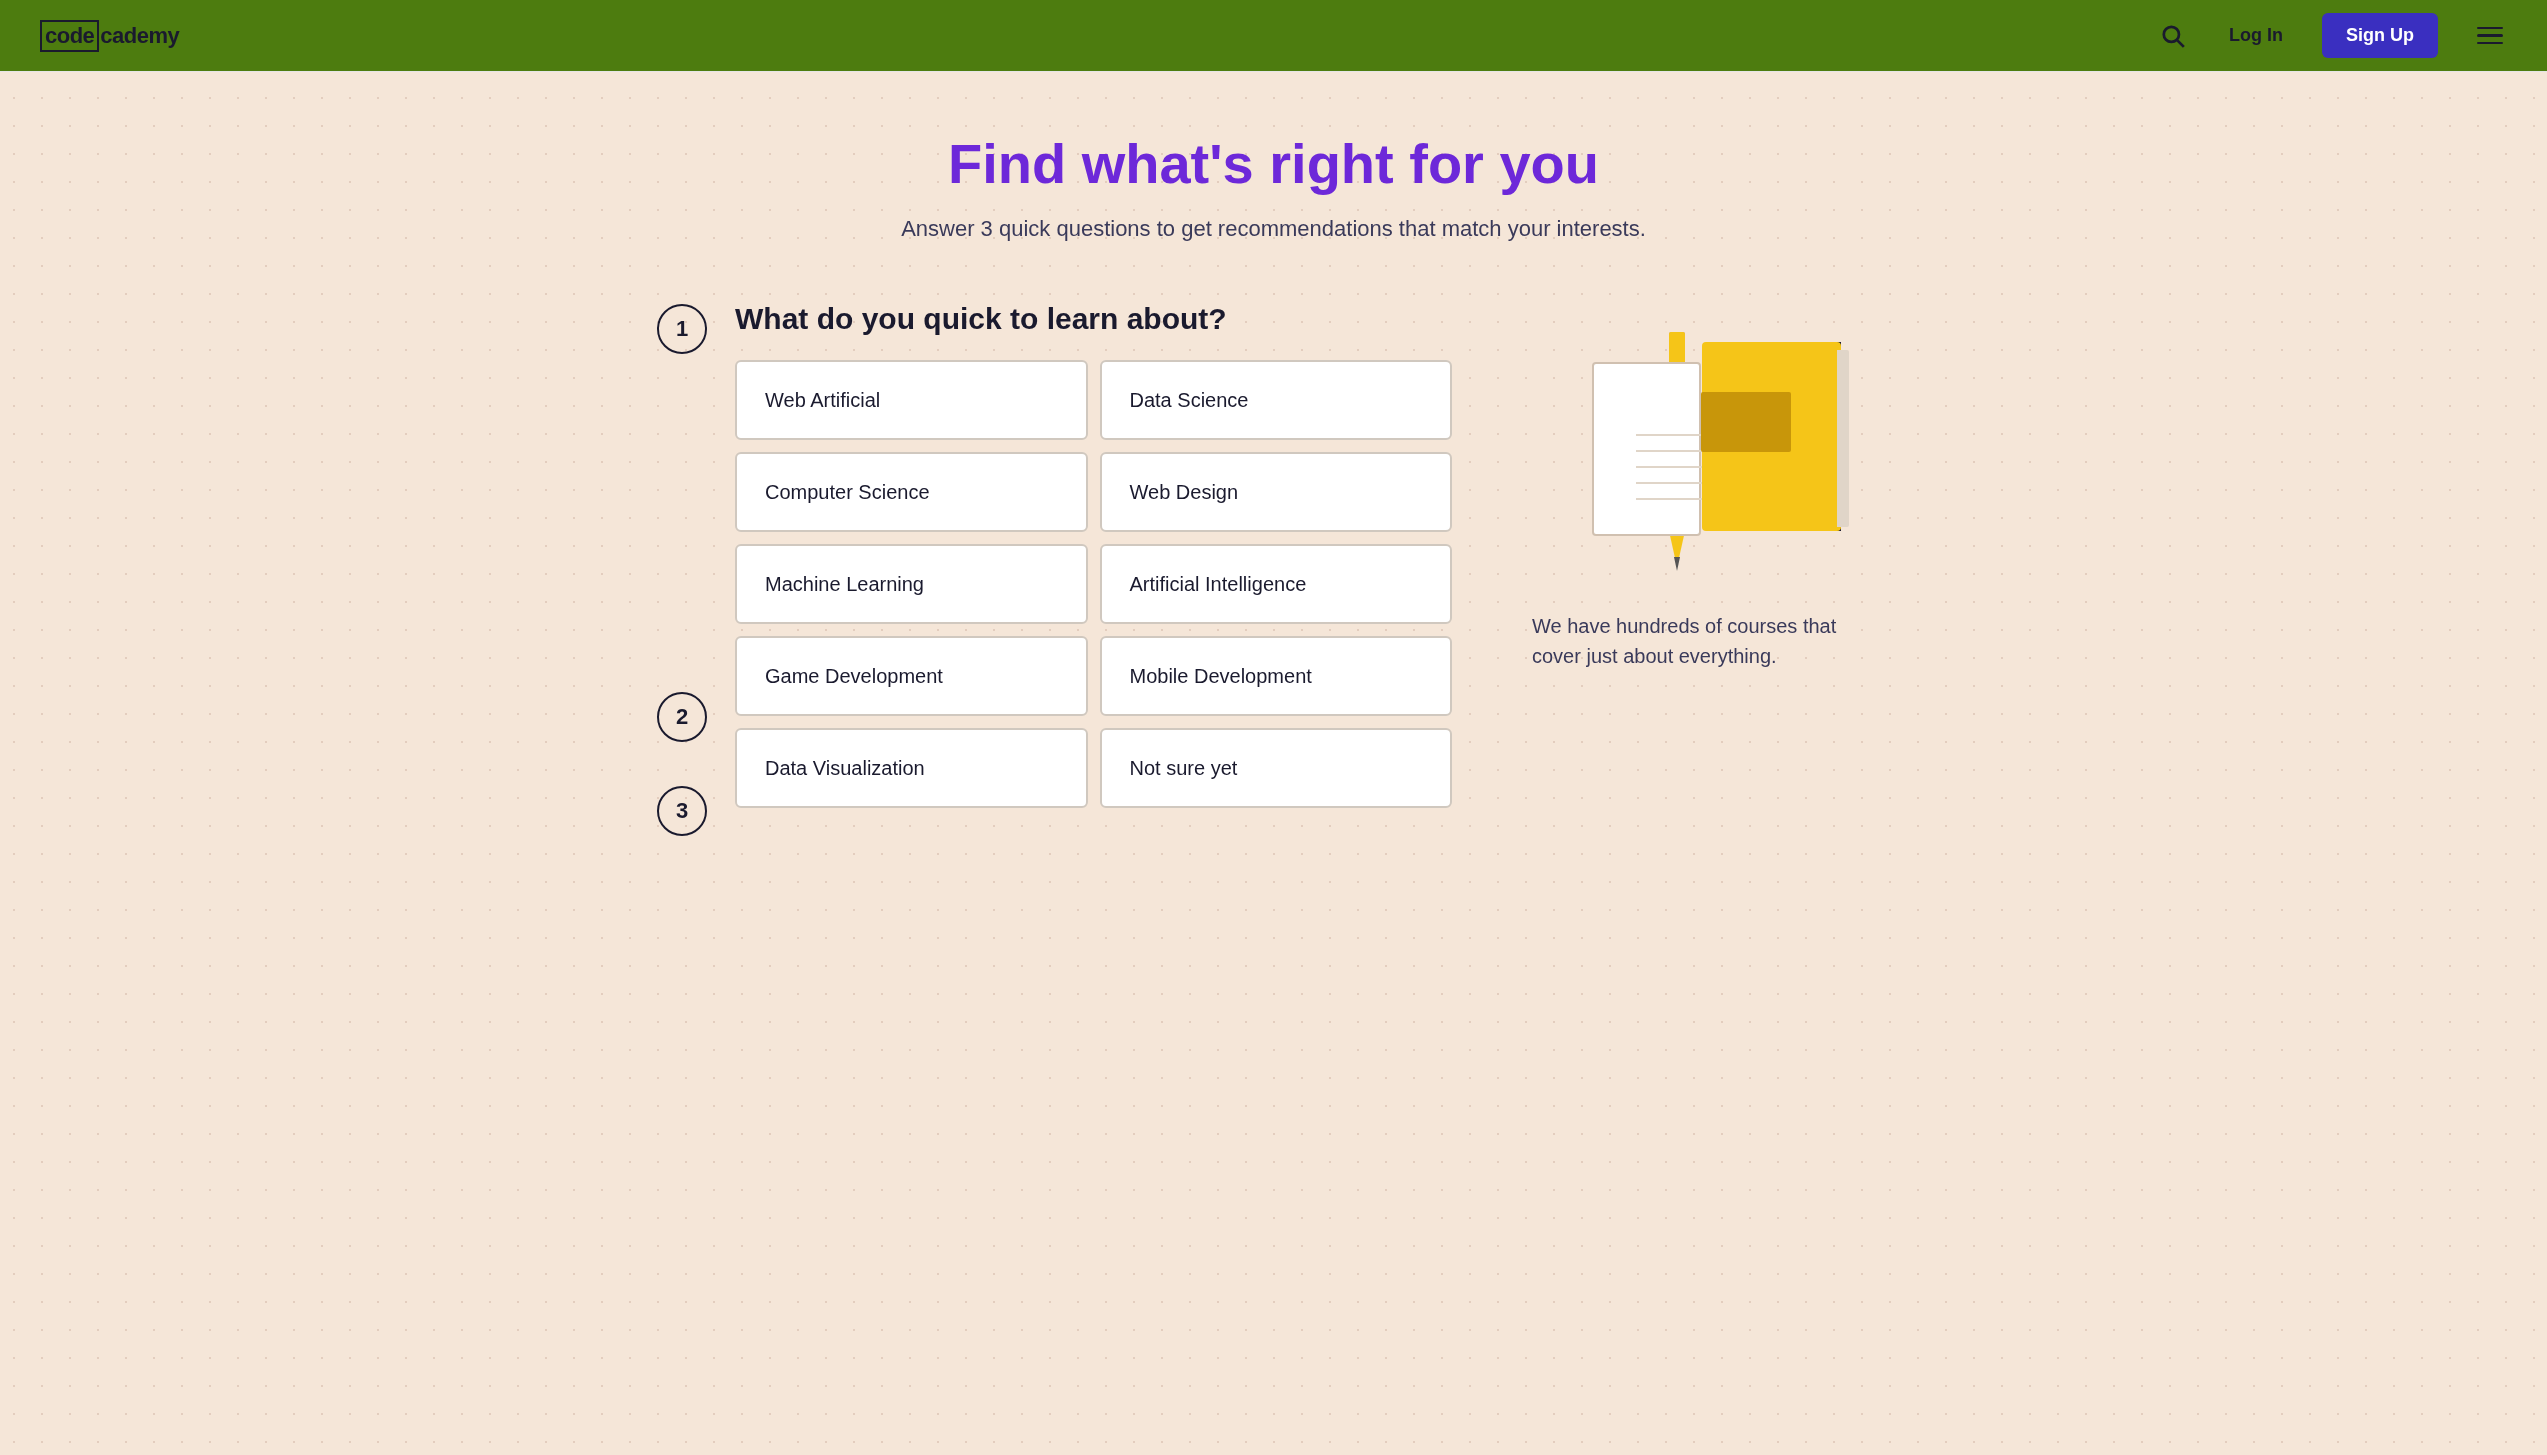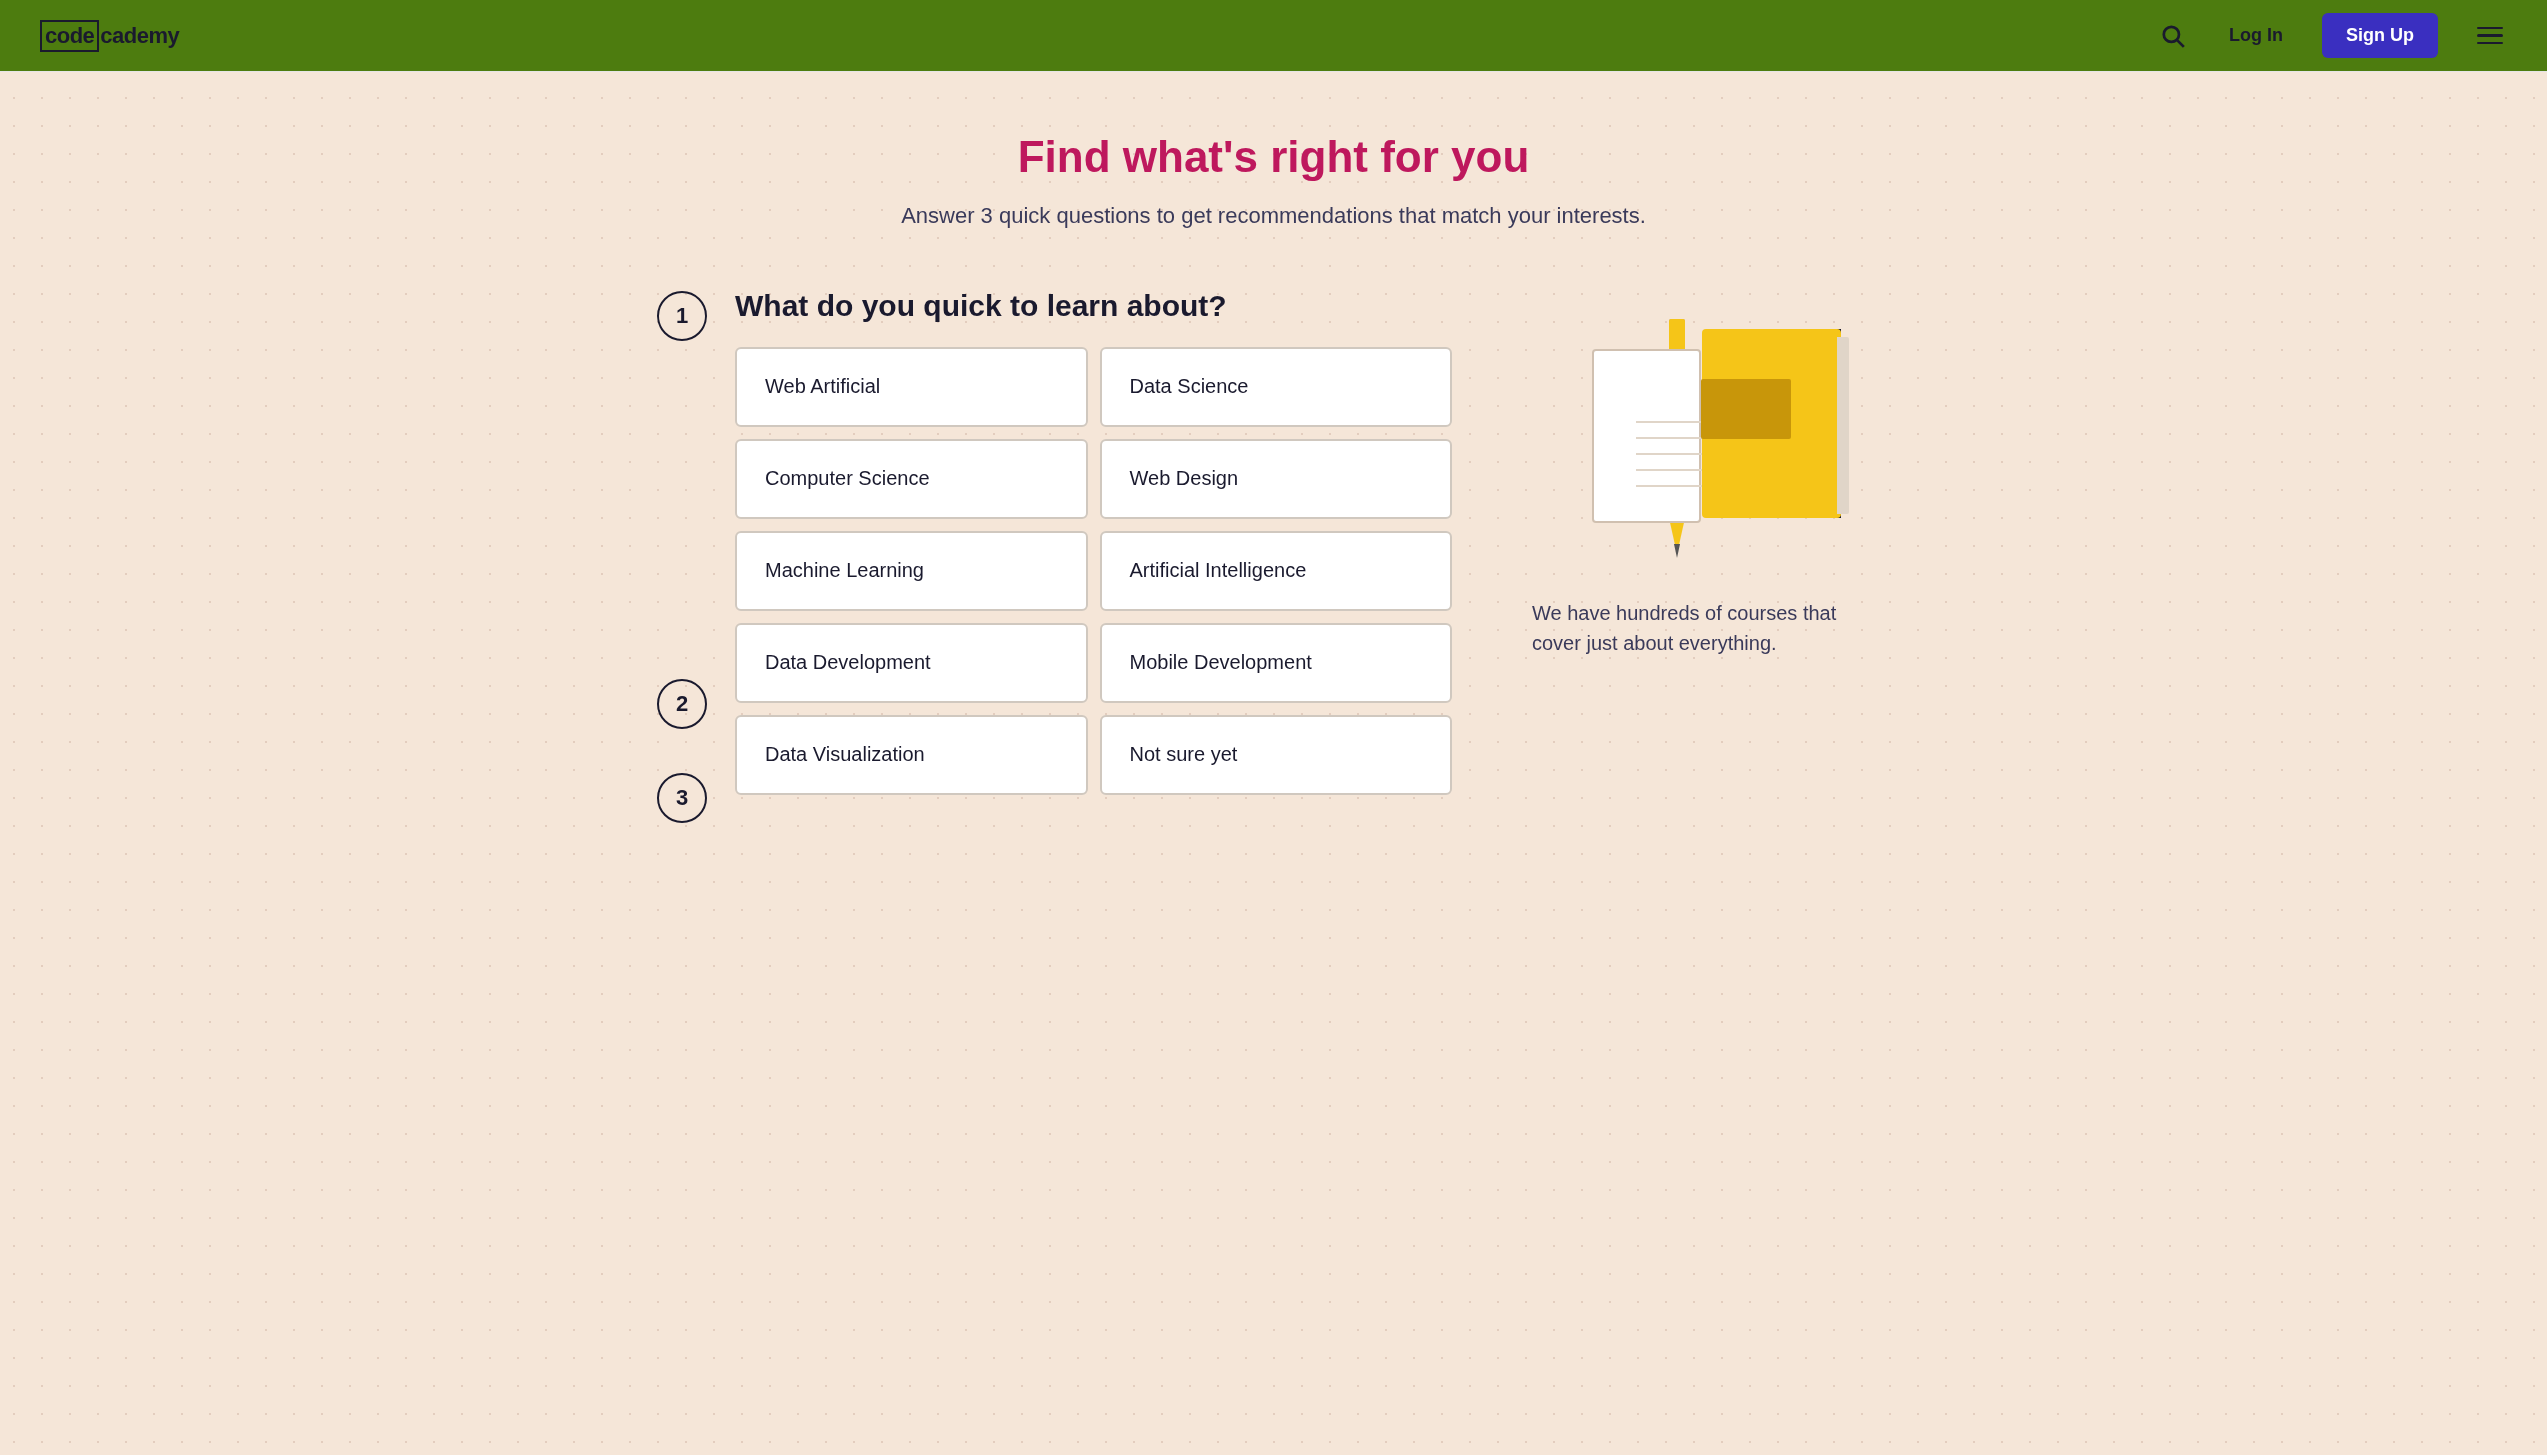--- a/index.html
+++ b/index.html
@@ -127,23 +127,23 @@
       margin: 0 auto;
       padding: 60px 80px 80px;
     }
 
     .hero-section {
       text-align: center;
       margin-bottom: 60px;
     }
 
     .hero-title {
-      font-size: 44px;
+      font-size: 56px;
       font-weight: 800;
-      color: #be185d;
+      color: #6d28d9;
       margin-bottom: 20px;
       line-height: 1.15;
     }
 
     .hero-subtitle {
       font-size: 22px;
       color: #3a3a5a;
       font-weight: 400;
     }
 
@@ -436,21 +436,21 @@
           <h2 class="question-title">What do you quick to learn about?</h2>
 
           <div class="options-grid" id="options-grid">
 
           <button class="option-card">Web Artificial</button>
               <button class="option-card">Data Science</button>
               <button class="option-card">Computer Science</button>
               <button class="option-card">Web Design</button>
               <button class="option-card">Machine Learning</button>
               <button class="option-card">Artificial Intelligence</button>
-              <button class="option-card">Data Development</button>
+              <button class="option-card">Game Development</button>
               <button class="option-card">Mobile Development</button>
               <button class="option-card">Data Visualization</button>
               <button class="option-card">Not sure yet</button>
             </div>
         </div>
       </div>
     </div>
 
     <div class="quiz-right">
       <div class="illustration">

